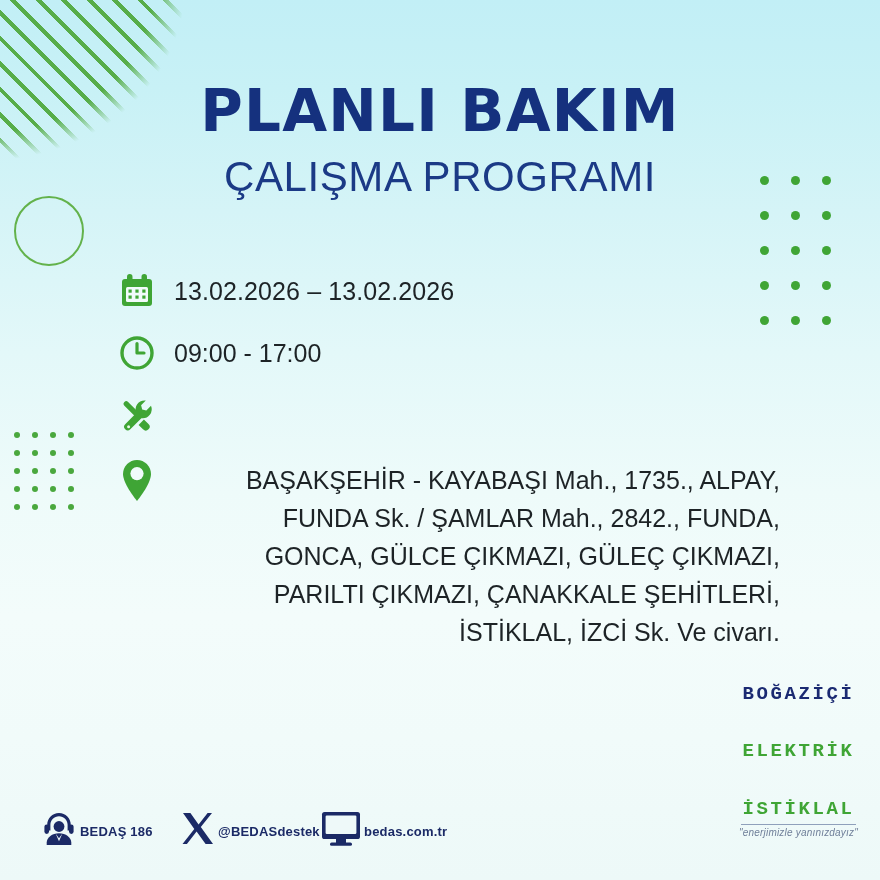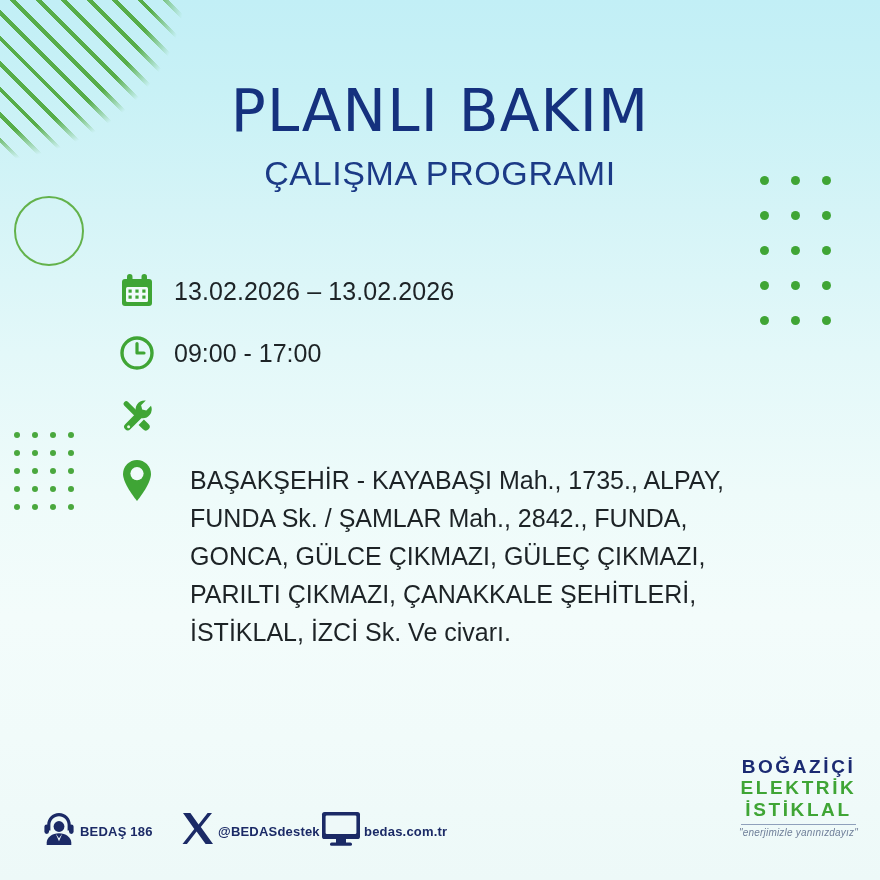--- a/index.html
+++ b/index.html
@@ -50,54 +50,54 @@
   .dots-right span{width:9px;height:9px;}
   .dots-left{
     left:14px;top:432px;
     grid-template-columns:repeat(4,18px);
     grid-template-rows:repeat(5,18px);
   }
   .dots-left span{width:6px;height:6px;background:#4aa83e;}
   
   .titles{position:absolute;left:0;right:0;top:82px;text-align:center;}
   .title-main{
-    font-size:58px;font-weight:normal;color:#15317e;
+    font-size:58px;font-weight:bold;color:#15317e;
     letter-spacing:1.2px;line-height:1;margin:0;
     font-family:"DejaVu Sans", sans-serif;
     text-align:center;
   }
   .title-sub{
-    font-size:34px;font-weight:400;color:#1b3a86;
+    font-size:42px;font-weight:400;color:#1b3a86;
     letter-spacing:.6px;line-height:1;margin:16px 0 0 0;
   }
   
   .info{position:absolute;left:118px;top:272px;width:700px;}
-  .row{display:flex;align-items:flex-start;margin-bottom:24px;}
+  .row{display:flex;align-items:flex-start;margin-bottom:24px;text-align:right;}
   .row .ico{width:56px;flex:0 0 56px;display:flex;align-items:flex-start;justify-content:flex-start;}
   .row .txt{
     font-size:25px;color:#1d2326;line-height:1.28;padding-top:3px;
     font-family:"Liberation Sans", sans-serif;
   }
   .row-date .txt{letter-spacing:.1px;}
   .row-loc{margin-bottom:0;gap:16px;}
   .row-loc .txt{line-height:1.52;max-width:590px;}
   
   .footer{position:absolute;left:0;right:0;bottom:16px;height:110px;}
   .contacts{position:absolute;left:38px;bottom:14px;display:flex;gap:44px;align-items:flex-end;}
   .contact{display:flex;flex-direction:row;align-items:center;width:96px;}
   .contact .cico{height:46px;display:flex;align-items:flex-end;justify-content:center;}
   .contact .clabel{
     margin-top:9px;font-size:13px;color:#1b2a66;font-weight:bold;
     letter-spacing:.2px;white-space:nowrap;
   }
   
   .brand{position:absolute;right:22px;bottom:26px;text-align:center;}
   .brand .bline{
-    font-family:Liberation Sans, sans-serif;
-    font-weight:bold;font-size:19px;line-height:1.12;letter-spacing:2.6px;
+    font-family:Liberation Mono, monospace;
+    font-weight:bold;font-size:19px;line-height:1.12;letter-spacing:2.6px;margin-top:36px;
   }
   .brand .b1{color:#1b2a72;}
   .brand .b2,.brand .b3{color:#3fa535;}
   .brand .rule{height:1px;background:#8fa0bb;margin:4px 2px 2px 2px;}
   .brand .slogan{
     font-size:10px;color:#6f7f99;font-style:italic;letter-spacing:.2px;white-space:nowrap;
   }
 </style>
 </head>
 <body>

